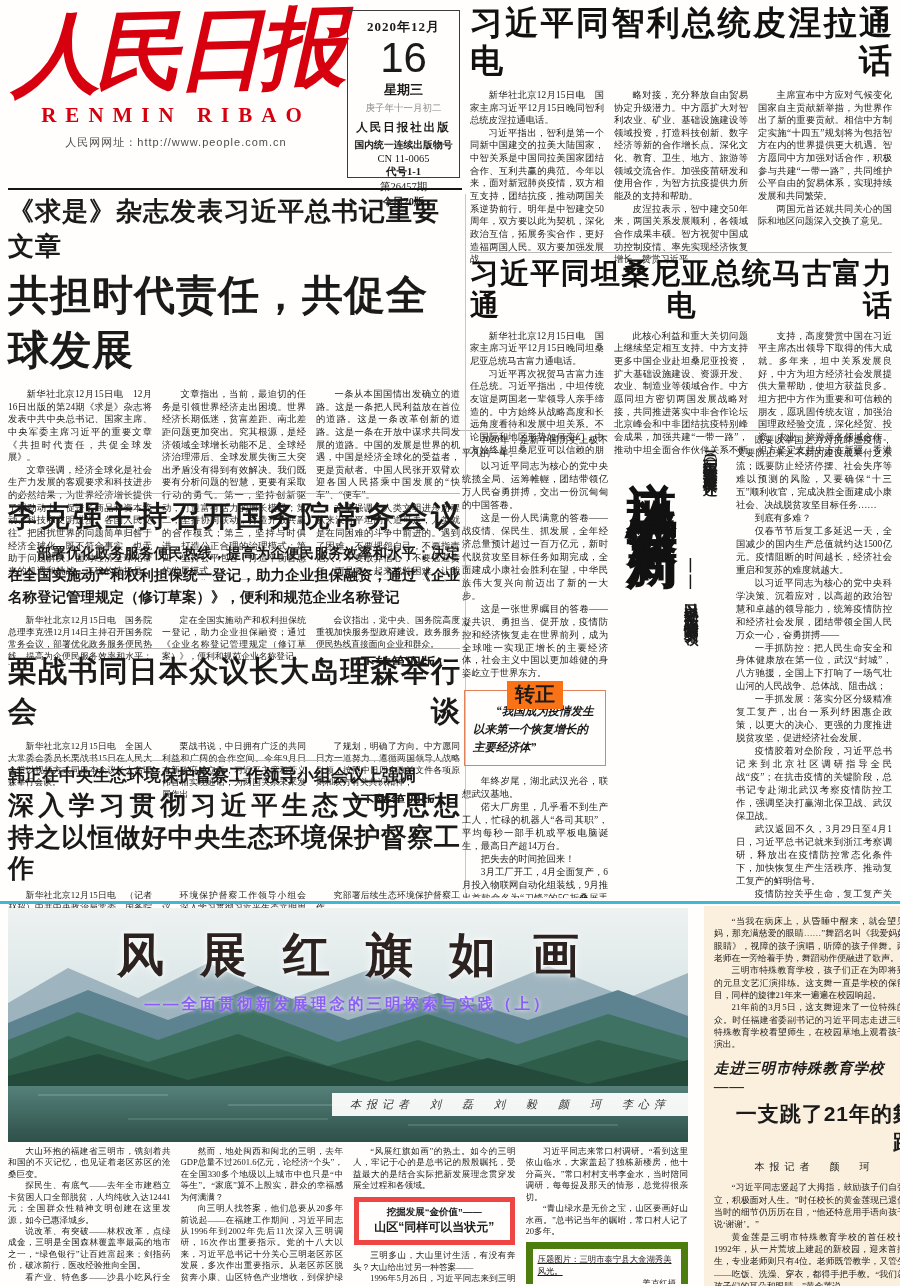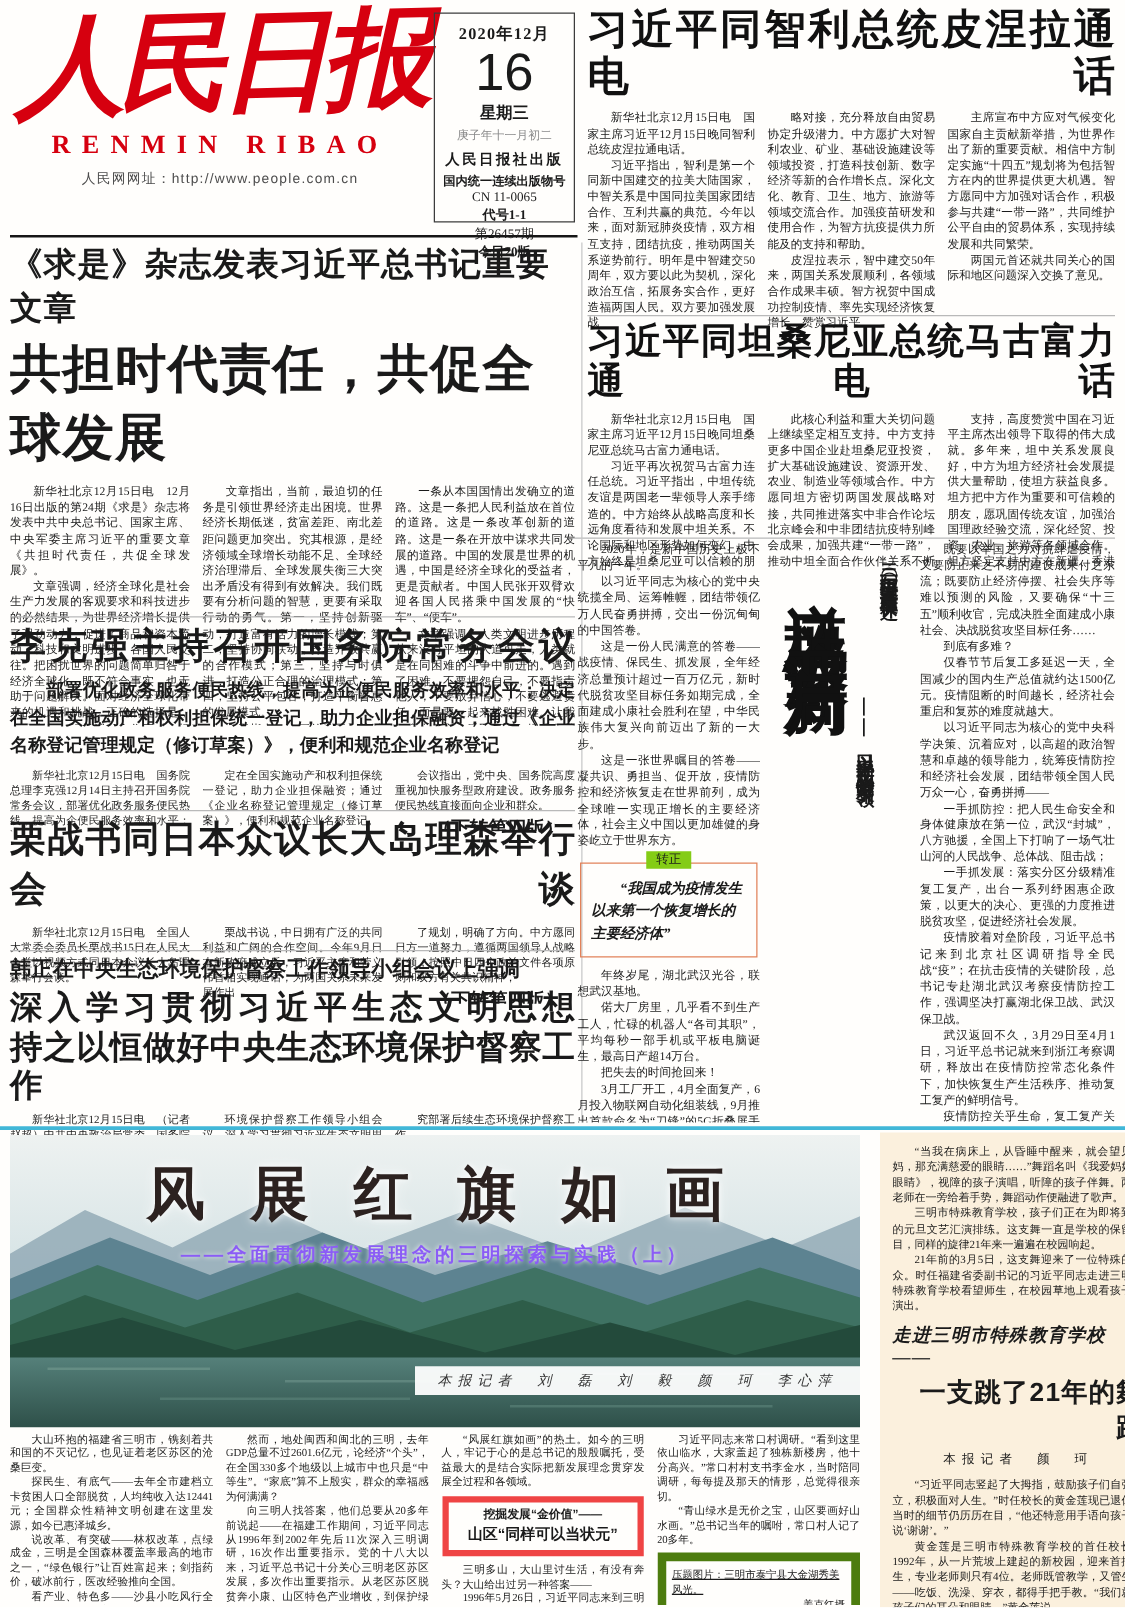--- a/index.html
+++ b/index.html
@@ -76,22 +76,22 @@
   .f-right{width:156px;}
   .f-center{width:116px;display:flex;flex-direction:row;justify-content:center;padding-top:6px;}
   .f-vhead{writing-mode:vertical-rl;font-family:var(--sans);font-weight:900;font-size:52px;
            letter-spacing:10px;line-height:1.05;color:#111;}
   .f-vsub{writing-mode:vertical-rl;font-family:var(--sans);font-weight:bold;font-size:14.5px;
           letter-spacing:2px;margin-left:2px;}
   .f-vsub .sub-dash{position:relative;top:118px;display:block;}
   .f-vsub .sub-main{display:block;}
   .quotebox{position:relative;border:1.5px solid #e2825a;margin:10px 2px 9px;padding:12px 8px 8px;}
   .quotebox .qlabel{position:absolute;top:-10px;left:50%;transform:translateX(-50%);
-                    background:#84cc16;padding:0 8px;font-family:var(--sans);font-weight:400;
-                    font-size:10px;white-space:nowrap;}
+                    background:#f97316;padding:0 8px;font-family:var(--sans);font-weight:700;
+                    font-size:20px;white-space:nowrap;}
   .quotebox .qtext{font-style:italic;font-weight:bold;font-size:11.5px;line-height:1.55;text-indent:2em;}
   
   .rule-blue{position:absolute;left:0;top:901px;width:900px;height:3px;background:#41b7d7;}
   
   .photo{position:absolute;left:8px;top:908px;width:680px;height:234px;overflow:hidden;}
   .photo svg{position:absolute;left:0;top:0;}
   .b-title{position:absolute;left:0;top:16px;width:100%;text-align:center;
            font-family:var(--sans);font-weight:900;font-size:47px;letter-spacing:36px;
            text-indent:36px;color:#2c2220;white-space:nowrap;
            text-shadow:0 0 5px rgba(255,255,255,.85),0 0 12px rgba(255,255,255,.6);}

